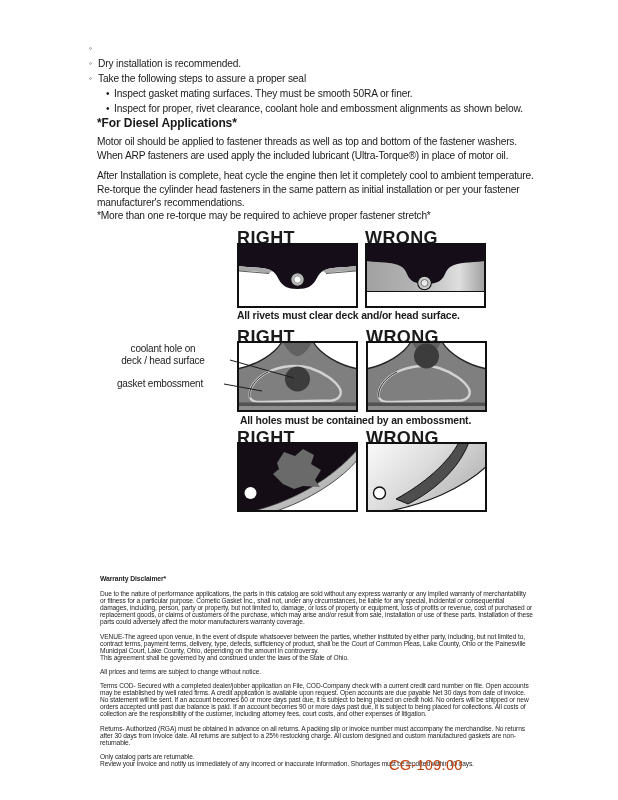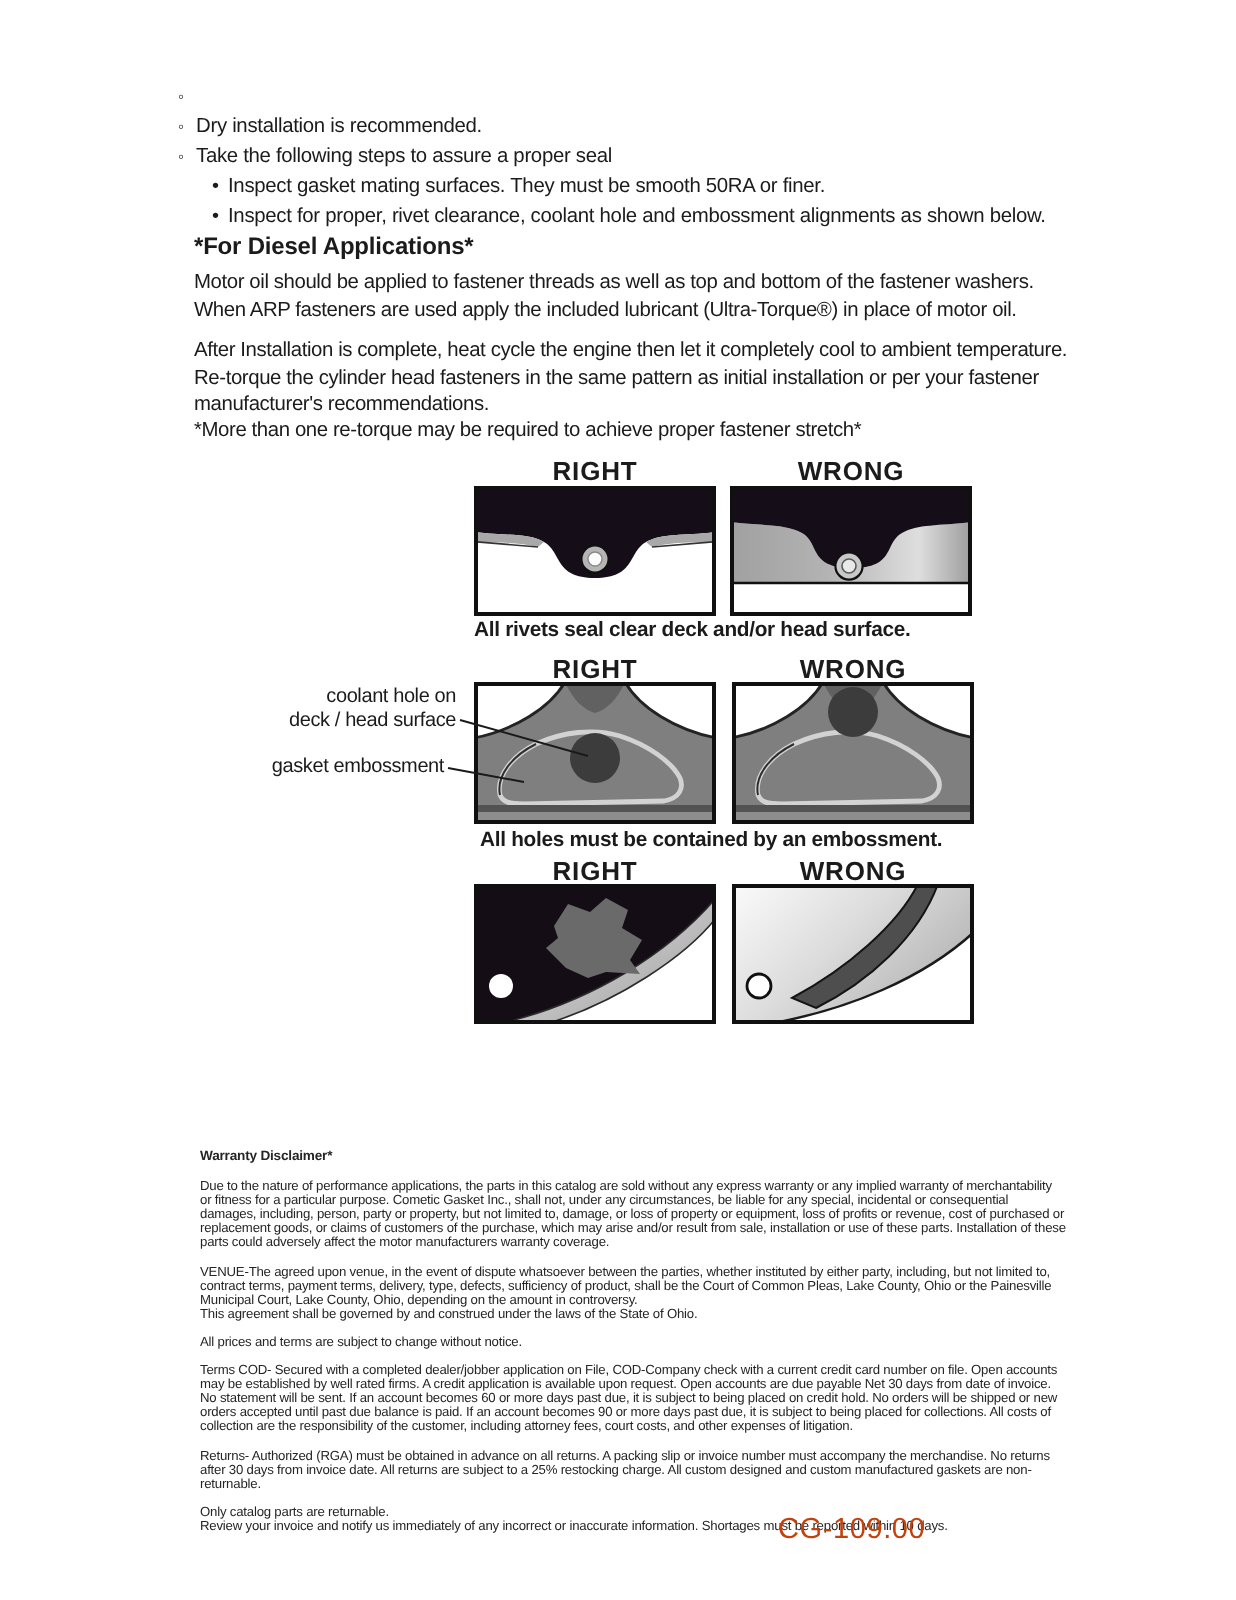--- a/index.html
+++ b/index.html
@@ -19,27 +19,27 @@
   .tip-row .marker { width:9px; flex:0 0 9px; font-size:8.5px; line-height:15px; }
   .tip-row.sub { padding-left:17px; }
   .tip-row.sub .marker { width:8px; flex:0 0 8px; font-size:10px; }
 
   .diesel-heading { position:absolute; left:97px; top:116px; margin:0;
                     font-size:12px; font-weight:bold; letter-spacing:-0.1px; }
   .para { position:absolute; left:97px; width:442px; margin:0;
           font-size:10.2px; line-height:13.6px; letter-spacing:-0.2px; }
   .p1 { top:135px; } .p2 { top:169px; } .p3 { top:209px; }
 
-  .fig-label { position:absolute; width:121px; text-align:center; margin:0;
-               font-size:13px; font-weight:bold; letter-spacing:0.4px; }
+  .fig-label { position:absolute; width:121px; text-align:left; margin:0;
+               font-size:18px; font-weight:bold; letter-spacing:0.4px; }
   .panel { position:absolute; line-height:0; }
   .caption { position:absolute; margin:0; font-size:10.4px; font-weight:bold;
              letter-spacing:-0.15px; line-height:12.8px; }
 
-  .ann { position:absolute; text-align:right; font-size:10px; line-height:11.5px;
+  .ann { position:absolute; text-align:center; font-size:10px; line-height:11.5px;
          letter-spacing:-0.2px; }
   .ann1 { left:98px; top:343px; width:130px; }
   .ann2 { left:98px; top:378px; width:124px; }
 
   .leader-overlay { position:absolute; left:0; top:0; pointer-events:none; }
 
   .legal { position:absolute; left:100px; top:575px; width:433px;
            font-size:6.6px; line-height:7.1px; letter-spacing:-0.1px; color:#252525; }
   .legal h3 { margin:0 0 8px 0; font-size:6.8px; }
   .legal p { margin:0 0 7px 0; }
@@ -110,21 +110,21 @@
       <rect x="0" y="0" width="121" height="65" fill="#ffffff"></rect>
       <path d="M0,18 C18,20 28,19 36,23.5 C45,28.5 39,41 61,41 C83,41 77,28.5 86,23.5 C94,19 104,20 121,18 V48.5 H0 Z" fill="url(#deckg1)"></path>
       <path d="M0,0 H121 V18 C104,20 94,19 86,23.5 C77,28.5 83,41 61,41 C39,41 45,28.5 36,23.5 C28,19 18,20 0,18 Z" fill="#150d18"></path>
       <circle cx="59.5" cy="40" r="6.8" fill="#c9c9c9" stroke="#101010" stroke-width="1.1"></circle>
       <circle cx="59.5" cy="40" r="3.5" fill="#e9e9e9" stroke="#5a5a5a" stroke-width="0.8"></circle>
       <line x1="0" y1="48.5" x2="121" y2="48.5" stroke="#101010" stroke-width="1.2"></line>
       <rect x="1" y="1" width="119" height="63" fill="none" stroke="#101010" stroke-width="2"></rect>
     </svg>
   </div>
 
-  <p class="caption" style="left:237px; top:310px;">All rivets seal clear deck and/or head surface.</p>
+  <p class="caption" style="left:237px; top:310px;">All rivets must clear deck and/or head surface.</p>
 
   <p class="fig-label" style="left:237px; top:327px;">RIGHT</p>
   <p class="fig-label" style="left:366px; top:327px;">WRONG</p>
 
   <div class="ann ann1">
     <span>coolant hole on</span><br>
     <span>deck / head surface</span>
   </div>
   <div class="ann ann2">gasket embossment</div>
 

